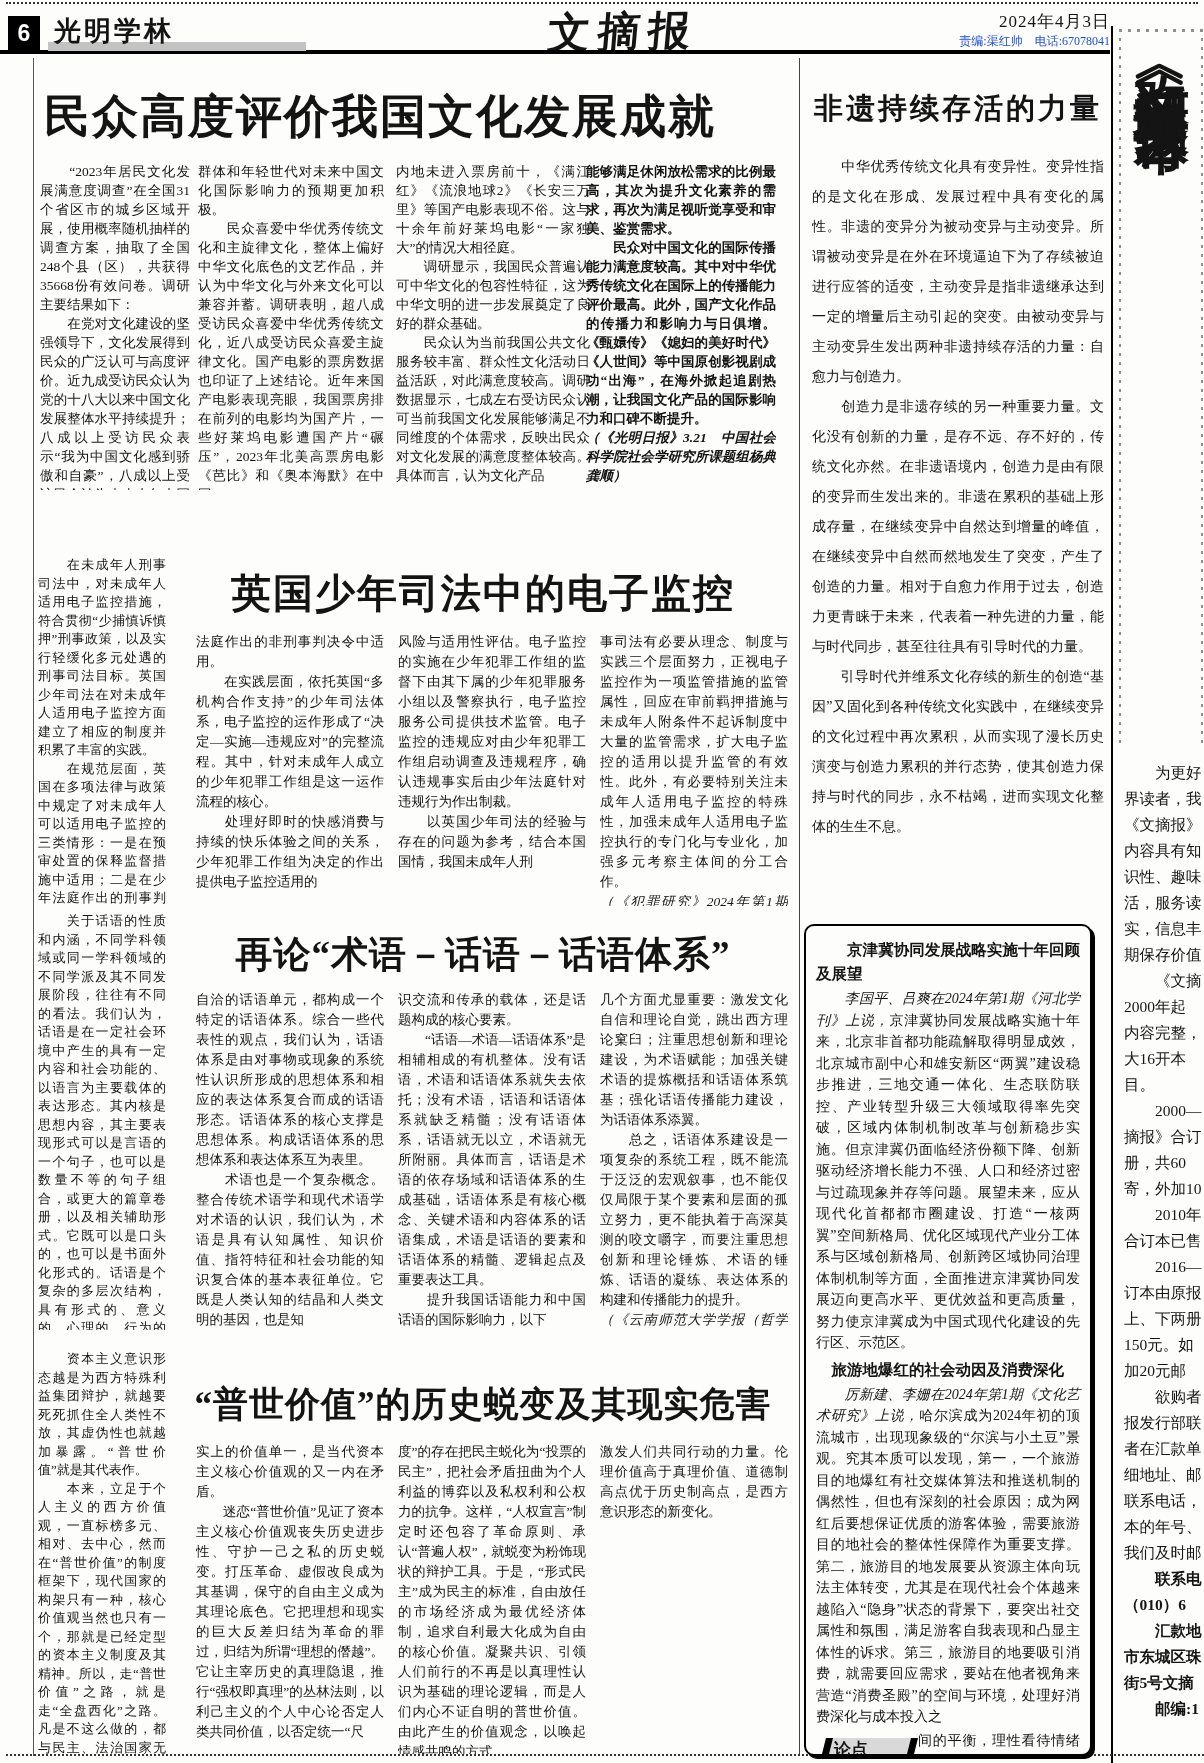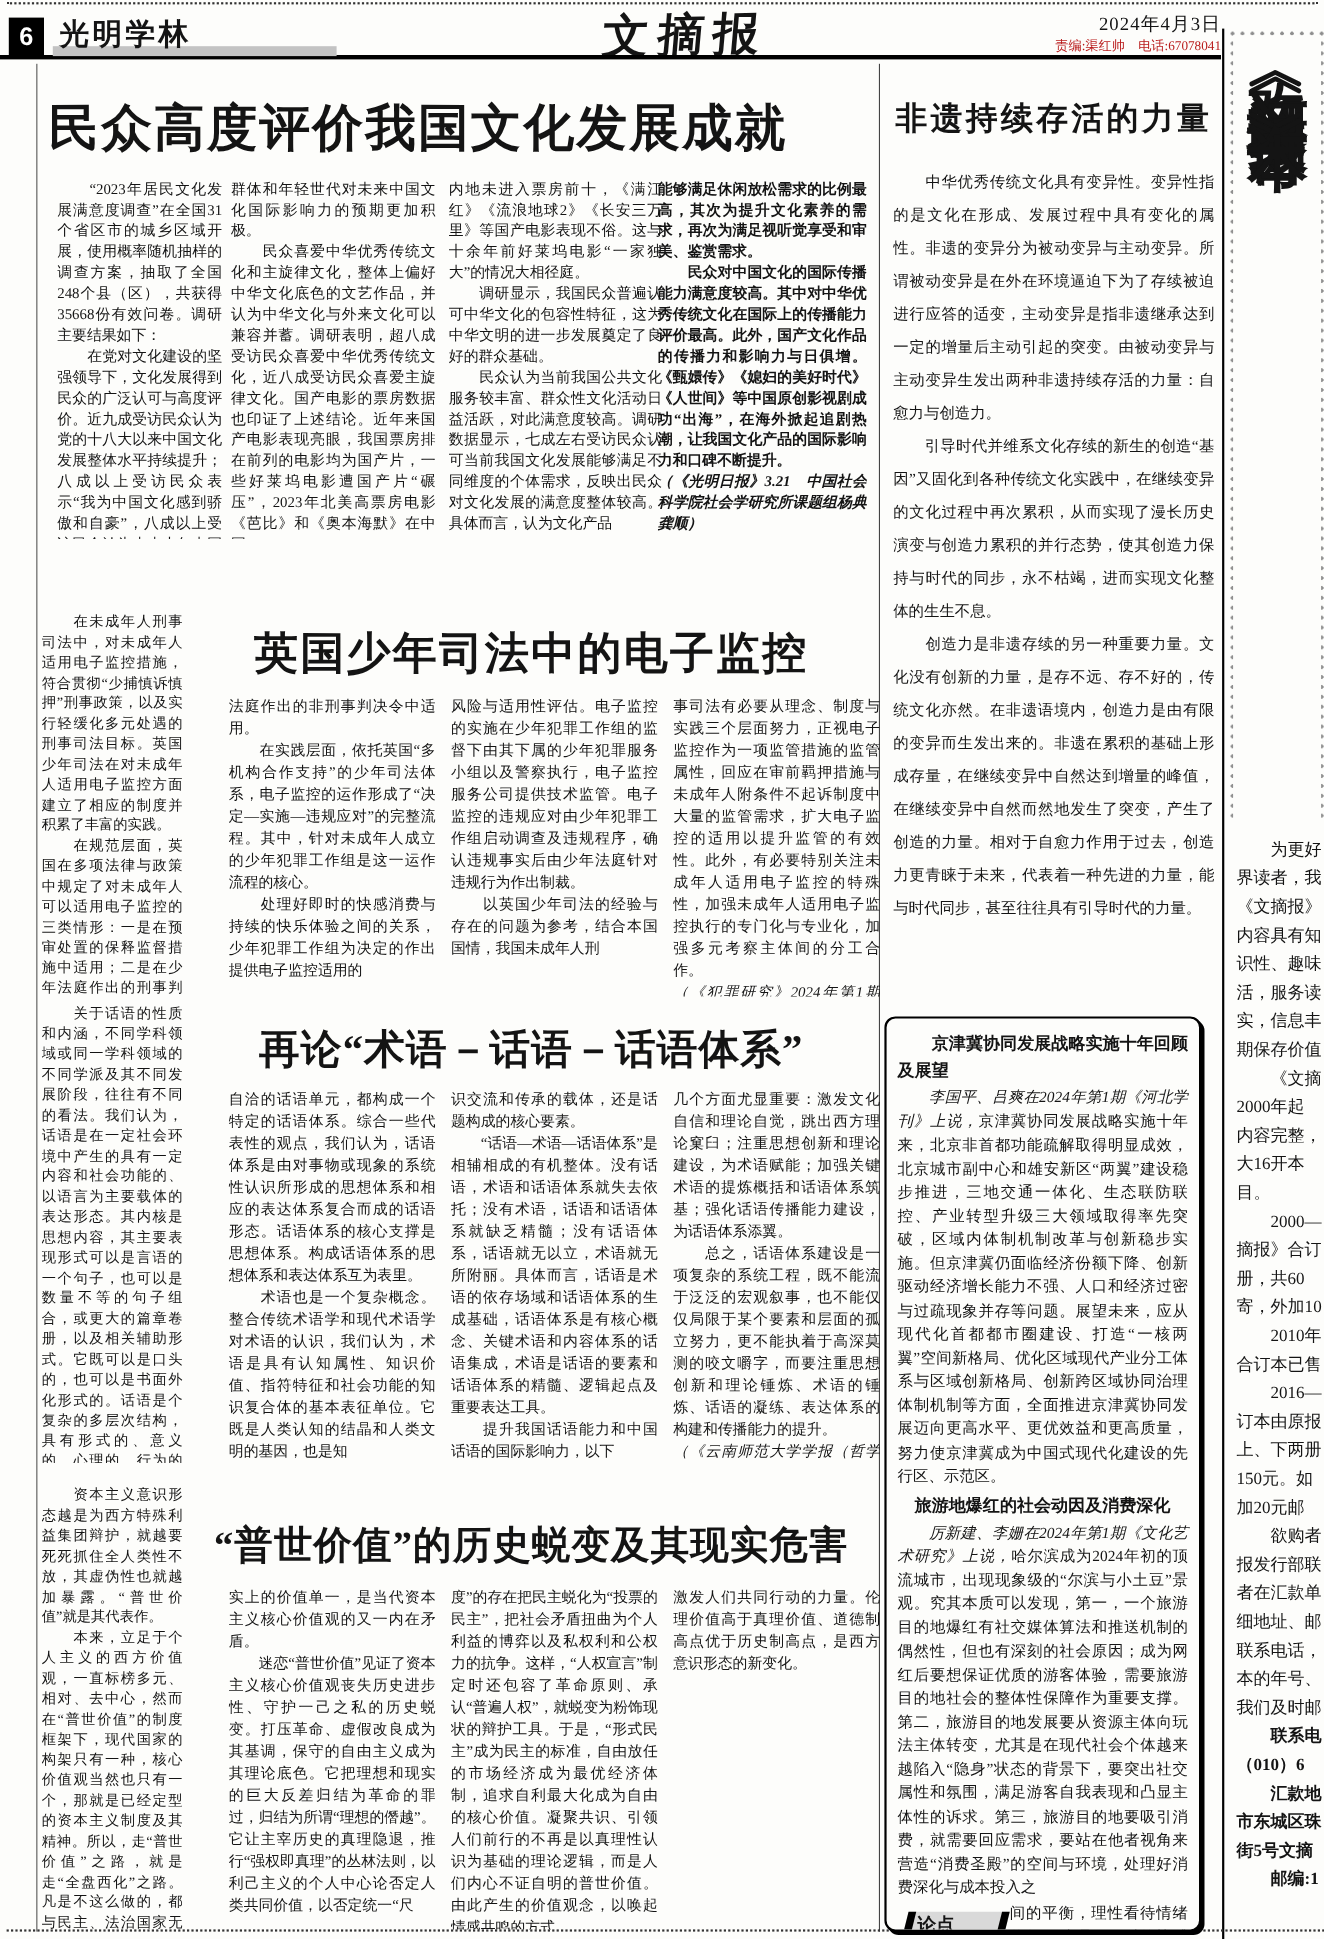--- a/index.html
+++ b/index.html
@@ -10,24 +10,24 @@
   .rule{background:#000;}
   .dotline{border-top:2px dotted #333;height:0;}
   
   .pagenum{left:8px;top:16px;width:32px;height:34px;background:#000;color:#fff;
            font:bold 23px/34px "Liberation Sans",sans-serif;text-align:center;}
   .section{left:54px;top:14px;font:bold 27px/34px "Liberation Sans",sans-serif;letter-spacing:3px;z-index:2;}
   .grayband{left:48px;top:42px;width:258px;height:9px;background:#c3c3c3;z-index:1;}
   .masthead{left:548px;top:4px;font-weight:bold;font-size:42px;letter-spacing:8px;
             transform:skewX(-6deg) rotate(-1deg);}
   .date{left:930px;top:10px;width:180px;text-align:right;font-size:17px;letter-spacing:1px;}
-  .editor{left:930px;top:33px;width:180px;text-align:right;font-size:12px;color:#b91c1c;}
+  .editor{left:930px;top:33px;width:180px;text-align:right;font-size:12px;color:#1d4ed8;}
   .hrule{left:0;top:50px;width:1110px;height:4px;background:#000;}
   
-  .col{position:absolute;overflow:hidden;font-size:13.5px;line-height:19px;margin-left:12px;}
+  .col{position:absolute;overflow:hidden;font-size:13.5px;line-height:19px;}
   .body3 .col{font-size:13.5px;line-height:20px;}
   .headline{position:absolute;font-weight:bold;text-align:center;overflow:hidden;}
   .attr{font-style:italic;text-align:justify;}
   .intro{position:absolute;overflow:hidden;font-size:13px;line-height:18.5px;}
   
   .feiyi-body{font-size:14px;line-height:30px;overflow:hidden;}
   
   .digest-box{left:804px;top:924px;width:288px;height:832px;border:2px solid #000;border-radius:10px;
               box-shadow:3px 3px 0 #000;background:#fdfdfb;box-sizing:border-box;
               padding:12px 10px 8px 10px;overflow:hidden;}
@@ -89,22 +89,22 @@
       </div>
     <p class="attr">（《光明日报》3.21　中国社会科学院社会学研究所课题组杨典 龚顺）</p>
   </div>
 </div>
 
 <div>
   <div class="headline" style="left:812px;top:84px;width:292px;height:48px;font-size:29px;line-height:48px;letter-spacing:3px;">非遗持续存活的力量</div>
   <div class="abs feiyi-body" style="left:812px;top:152px;width:292px;height:766px;">
     <div>
         <p>　　中华优秀传统文化具有变异性。变异性指的是文化在形成、发展过程中具有变化的属性。非遗的变异分为被动变异与主动变异。所谓被动变异是在外在环境逼迫下为了存续被迫进行应答的适变，主动变异是指非遗继承达到一定的增量后主动引起的突变。由被动变异与主动变异生发出两种非遗持续存活的力量：自愈力与创造力。</p>
+        <p>　　创造力是非遗存续的另一种重要力量。文化没有创新的力量，是存不远、存不好的，传统文化亦然。在非遗语境内，创造力是由有限的变异而生发出来的。非遗在累积的基础上形成存量，在继续变异中自然达到增量的峰值，在继续变异中自然而然地发生了突变，产生了创造的力量。相对于自愈力作用于过去，创造力更青睐于未来，代表着一种先进的力量，能与时代同步，甚至往往具有引导时代的力量。</p>
         <p>　　引导时代并维系文化存续的新生的创造“基因”又固化到各种传统文化实践中，在继续变异的文化过程中再次累积，从而实现了漫长历史演变与创造力累积的并行态势，使其创造力保持与时代的同步，永不枯竭，进而实现文化整体的生生不息。</p>
-        <p>　　创造力是非遗存续的另一种重要力量。文化没有创新的力量，是存不远、存不好的，传统文化亦然。在非遗语境内，创造力是由有限的变异而生发出来的。非遗在累积的基础上形成存量，在继续变异中自然达到增量的峰值，在继续变异中自然而然地发生了突变，产生了创造的力量。相对于自愈力作用于过去，创造力更青睐于未来，代表着一种先进的力量，能与时代同步，甚至往往具有引导时代的力量。</p>
       </div>
   </div>
 </div>
 
 <div>
   <div class="intro" style="left:38px;top:556px;width:128px;height:350px;">
       <p>　　在未成年人刑事司法中，对未成年人适用电子监控措施，符合贯彻“少捕慎诉慎押”刑事政策，以及实行轻缓化多元处遇的刑事司法目标。英国少年司法在对未成年人适用电子监控方面建立了相应的制度并积累了丰富的实践。</p>
       <p>　　在规范层面，英国在多项法律与政策中规定了对未成年人可以适用电子监控的三类情形：一是在预审处置的保释监督措施中适用；二是在少年法庭作出的刑事判决令中适用；三是在少年</p>
     </div>
   <div class="headline" style="left:172px;top:564px;width:622px;height:60px;font-size:40px;line-height:60px;letter-spacing:2px;">英国少年司法中的电子监控</div>

